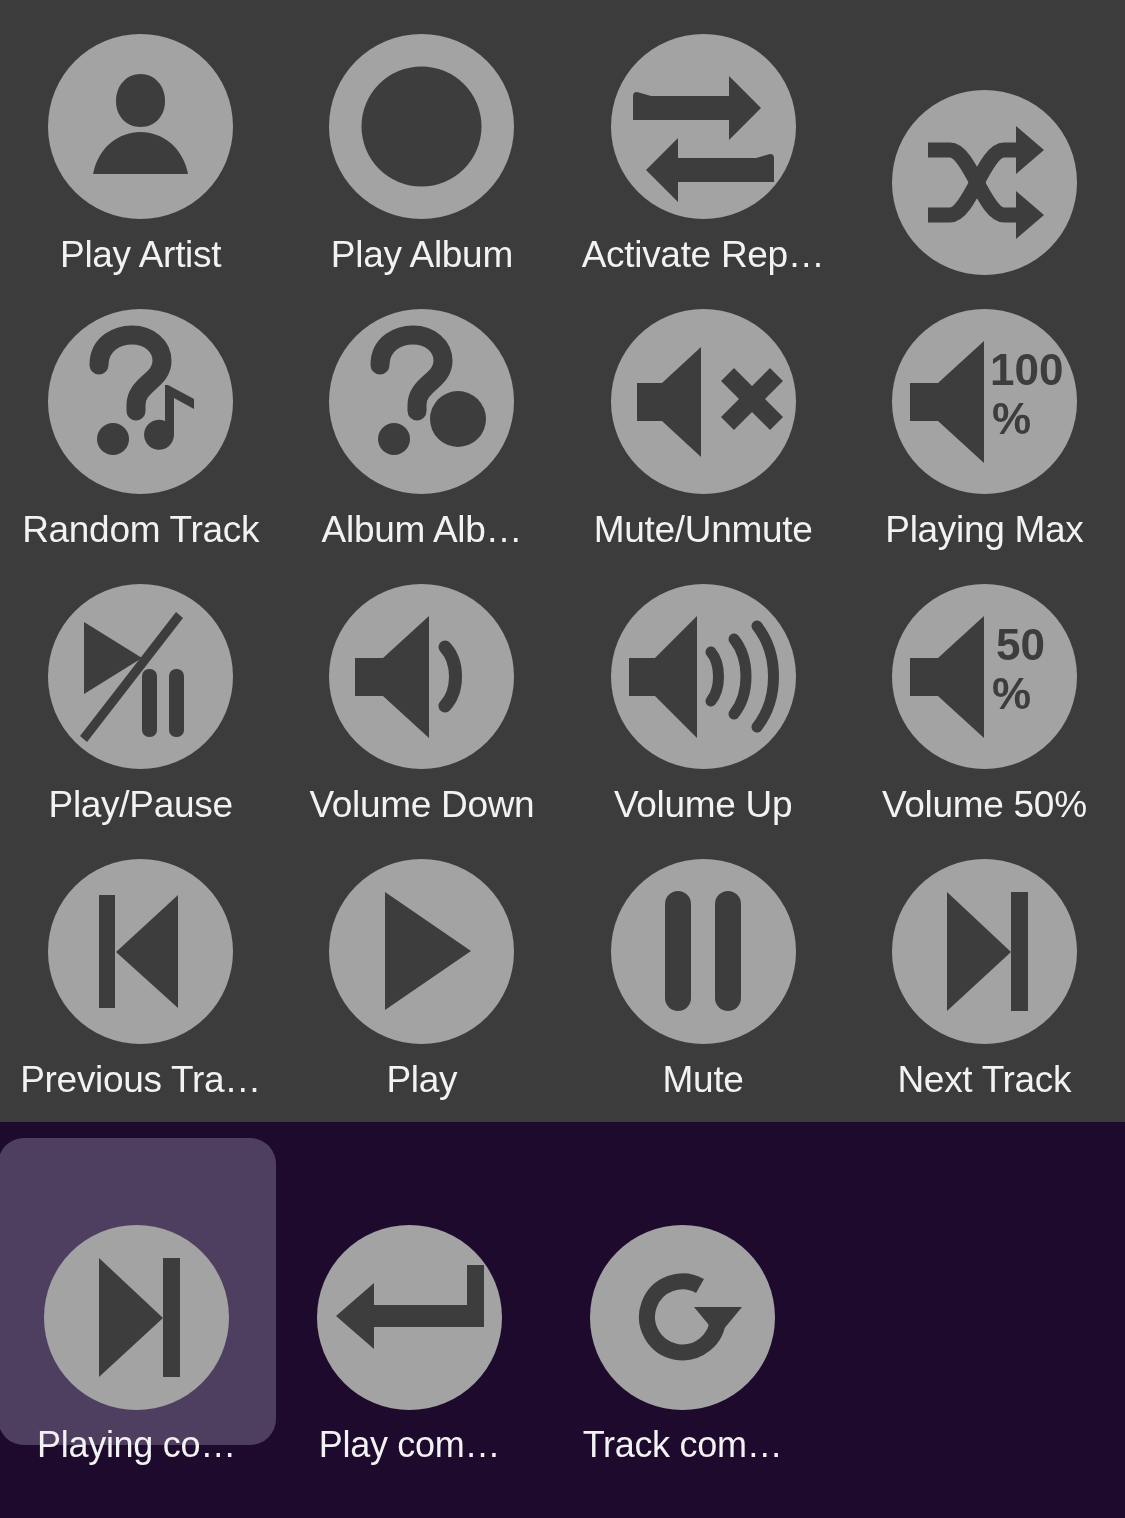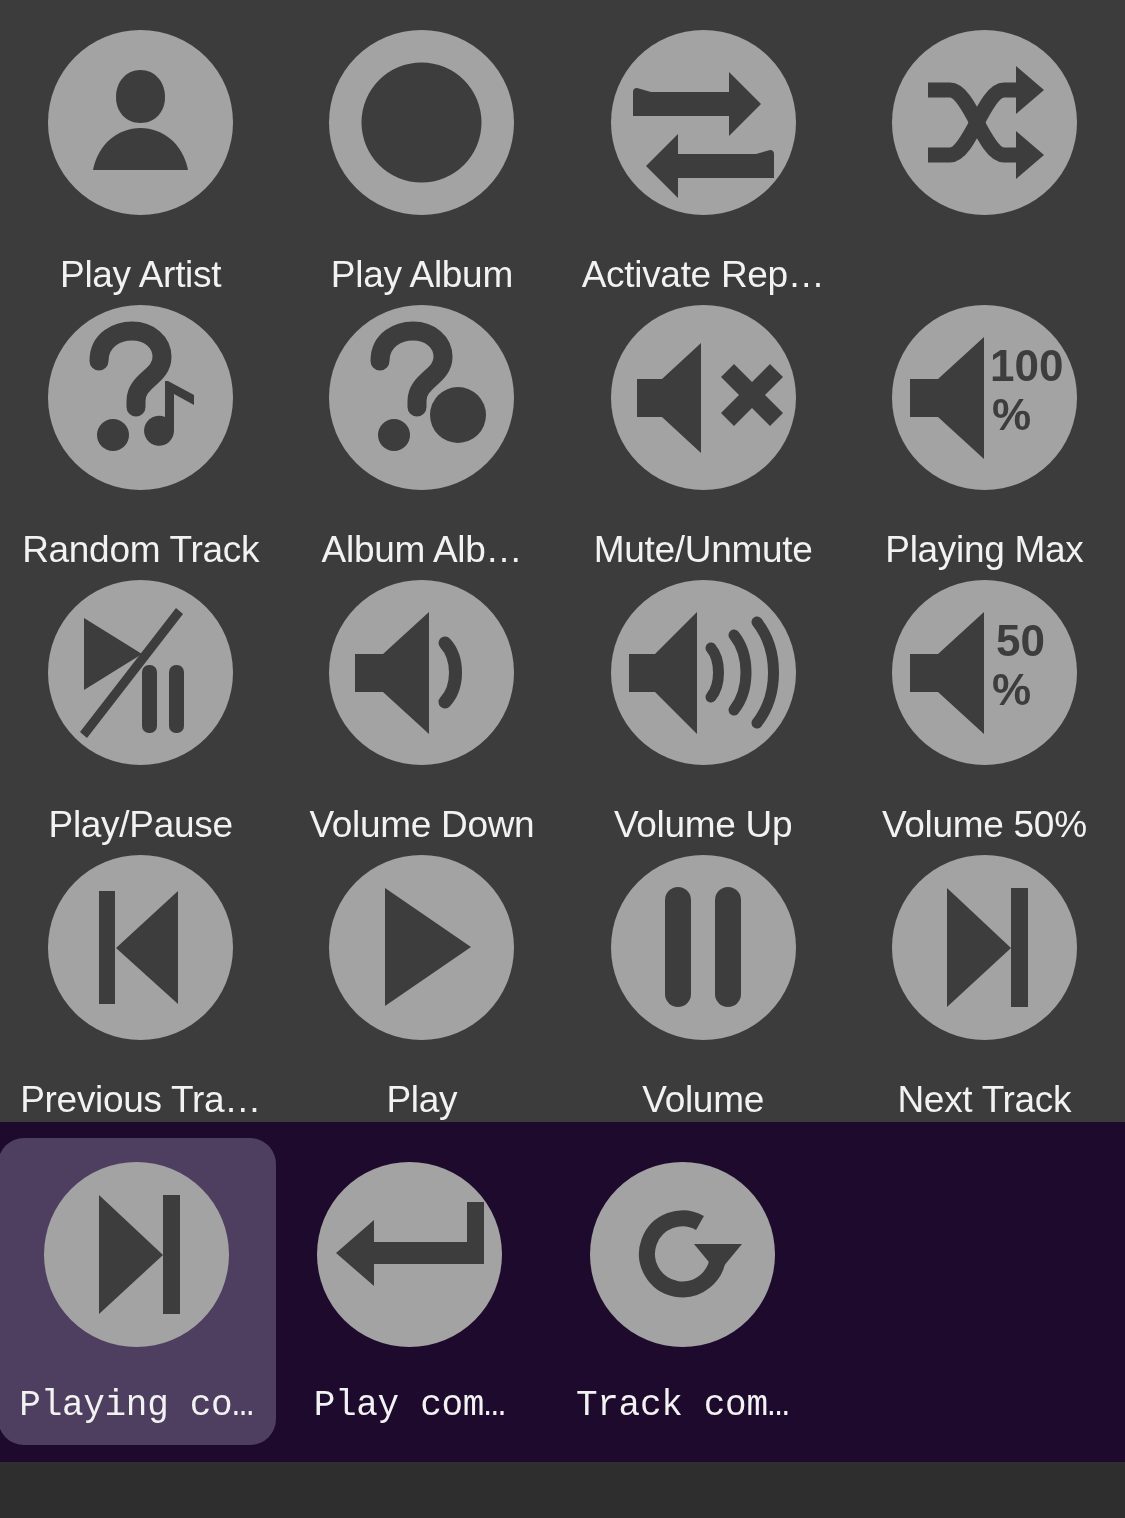--- a/index.html
+++ b/index.html
@@ -20,24 +20,23 @@
     left: 0; top: 0;
     width: 1125px;
     height: 1122px;
     background: #3c3c3c;
     box-sizing: border-box;
   }
   .panel-bottom {
     position: absolute;
     left: 0; top: 1122px;
     width: 1125px;
-    height: 340px;
+    height: 396px;
     background: #1d0a2c;
     box-sizing: border-box;
-    font-family: Liberation Mono, monospace;
   }
   .grid-top {
     position: absolute;
     left: 0; top: 0;
     width: 1125px;
     display: grid;
     grid-template-columns: repeat(4, 281.25px);
     grid-auto-rows: 275px;
   }
   .grid-bottom {
@@ -47,24 +46,23 @@
     display: grid;
     grid-template-columns: repeat(4, 273px);
     grid-auto-rows: 330px;
     padding-top: 12px;
   }
   .cell {
     position: relative;
     display: flex;
     flex-direction: column;
     align-items: center;
-    justify-content: flex-start;
+    justify-content: flex-end;
     padding-top: 30px;
     box-sizing: border-box;
-    gap: 24px;
   }
   .grid-bottom .cell {
     padding-top: 28px;
   }
   .cell .card {
     position: absolute;
     left: 50%;
     transform: translateX(-50%);
     top: 4px;
     width: 278px;
@@ -288,21 +286,21 @@
       </div>
 
       <div class="cell">
         <div class="card"></div>
         <div class="bubble">
           <svg viewBox="0 0 185 185">
             <rect class="glyph" x="54" y="32" width="26" height="120" rx="13"></rect>
             <rect class="glyph" x="104" y="32" width="26" height="120" rx="13"></rect>
           </svg>
         </div>
-        <div class="label">Volume</div>
+        <div class="label">Mute</div>
       </div>
 
       <div class="cell">
         <div class="card"></div>
         <div class="bubble">
           <svg viewBox="0 0 185 185">
             <path class="glyph" d="M55 33 v119 l64 -59 z"></path>
             <rect class="glyph" x="119" y="33" width="17" height="119"></rect>
           </svg>
         </div>

